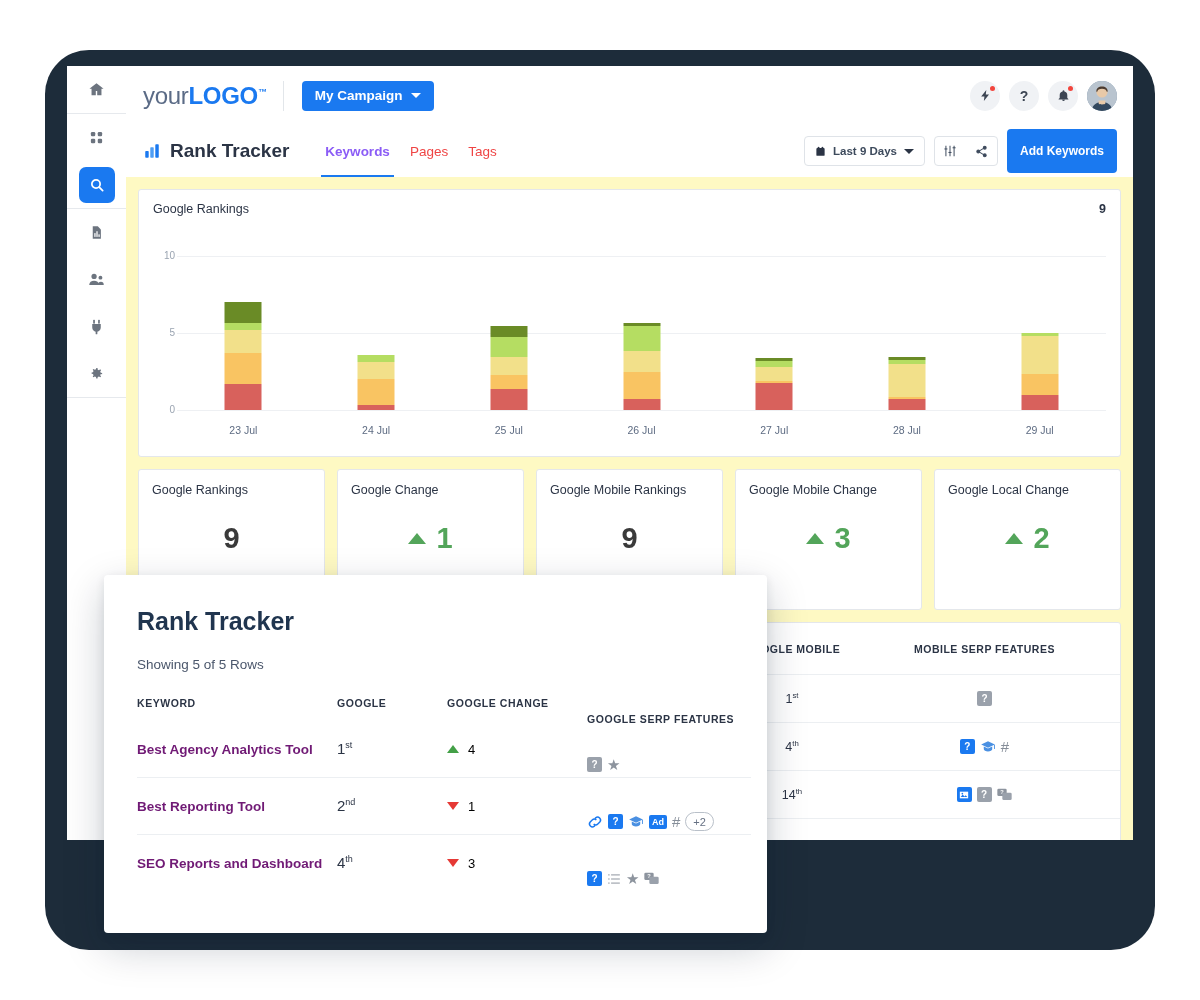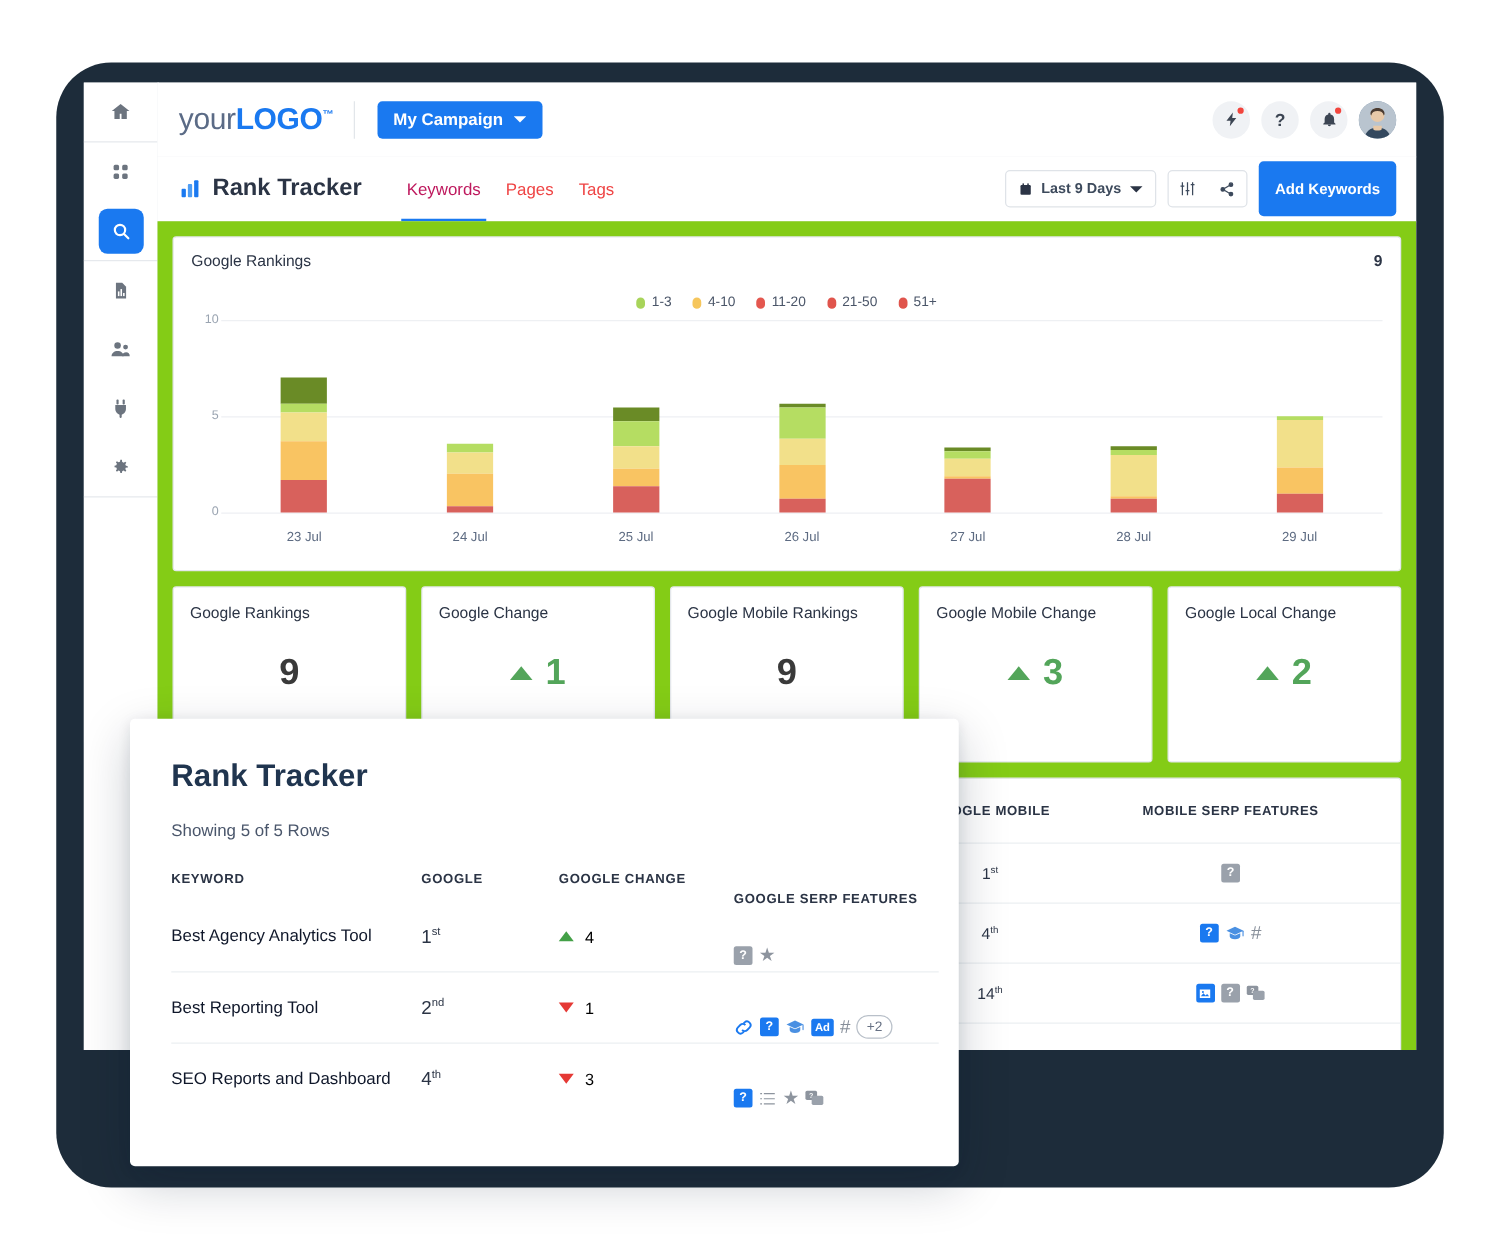--- a/index.html
+++ b/index.html
@@ -76,21 +76,21 @@
   }
   .ph-title{
     margin-left:17px;font-size:19px;font-weight:700;color:#2b3445;
     display:flex;align-items:center;gap:9px;
   }
   .tabs{display:flex;align-items:flex-end;height:52px;margin-left:26px;}
   .tab{
     font-size:13.5px;color:#ef4444;padding:0 10px;height:52px;
     display:flex;align-items:center;cursor:pointer;position:relative;
   }
-  .tab.active{color:#be185d;font-weight:400;}
+  .tab.active{color:#8b5cf6;font-weight:700;}
   .tab.active:after{
     content:"";position:absolute;left:6px;right:6px;bottom:0;height:2.5px;background:#1a79f0;
   }
   .ph-right{margin-left:auto;margin-right:16px;display:flex;align-items:center;gap:9px;}
   .pill-btn{
     height:28px;border:1px solid #dfe3e8;border-radius:4px;background:#fff;
     display:flex;align-items:center;gap:7px;padding:0 10px;
     font-size:11.5px;font-weight:700;color:#3d4a5c;cursor:pointer;
     font-family:"Liberation Sans",sans-serif;
   }
@@ -101,21 +101,21 @@
   .icon-group > div{width:31px;height:26px;display:flex;align-items:center;justify-content:center;cursor:pointer;}
   .add-btn{
     height:44px;background:#1a79f0;color:#fff;border:none;border-radius:4px;
     padding:0 13px;font-size:12px;font-weight:700;cursor:pointer;
     font-family:"Liberation Sans",sans-serif;
   }
 
   
   .content{
     position:absolute;left:59px;top:111px;right:0;bottom:0;
-    background:#84cc16;padding:12px;box-sizing:border-box;overflow:hidden;
+    background:#fef9c3;padding:12px;box-sizing:border-box;overflow:hidden;
   }
   .card{
     background:#fff;border:1px solid #e4e7eb;border-radius:3px;
   }
   .chart-card{height:266px;position:relative;}
   .chart-title{
     position:absolute;left:14px;top:12px;font-size:12.5px;color:#2b3445;
   }
   .chart-total{
     position:absolute;right:14px;top:12px;font-size:12.5px;color:#2b3445;font-weight:700;
@@ -183,21 +183,21 @@
   }
   .ov-title{
     position:absolute;left:33px;top:32px;font-size:25px;font-weight:700;color:#20354f;
   }
   .ov-sub{position:absolute;left:33px;top:82px;font-size:13.5px;color:#4a566b;}
   .ov-table{position:absolute;left:33px;top:110px;right:16px;}
   .ov-head{display:flex;height:36px;align-items:center;}
   .ov-h{font-size:10.5px;font-weight:700;color:#2b3445;letter-spacing:.55px;}
   .ov-row{display:flex;height:56px;align-items:center;border-top:1px solid #eceff2;}
   .ov-row:first-of-type{border-top:none;}
-  .kw{font-size:13.5px;font-weight:400;color:#0f172a;cursor:pointer;}
+  .kw{font-size:13.5px;font-weight:700;color:#701a75;cursor:pointer;}
   .rank{font-size:15px;color:#2b3445;}
   .rank sup{font-size:.6em;vertical-align:super;}
   .chg{display:flex;align-items:center;gap:9px;font-size:13px;}
   .t-up{width:0;height:0;border-left:6.5px solid transparent;border-right:6.5px solid transparent;border-bottom:8.5px solid #43a047;}
   .t-dn{width:0;height:0;border-left:6.5px solid transparent;border-right:6.5px solid transparent;border-top:8.5px solid #e53935;}
 
   
   .c-kw{width:200px;}
   .c-g{width:110px;}
   .c-gc{width:140px;}
@@ -375,42 +375,20 @@
       </div>
       <button class="add-btn">Add Keywords</button>
     </div>
   </div>
 
   <div class="content">
 
     <div class="card chart-card">
       <div class="chart-title">Google Rankings</div>
       <div class="chart-total">9</div>
-      <div class="legend" id="legend">
-          <div class="lg">
-            <i style="background:#a8d45a"></i>
-            <span>1-3</span>
-          </div>
-          <div class="lg">
-            <i style="background:#f6c65c"></i>
-            <span>4-10</span>
-          </div>
-          <div class="lg">
-            <i style="background:#e4574f"></i>
-            <span>11-20</span>
-          </div>
-          <div class="lg">
-            <i style="background:#e0544c"></i>
-            <span>21-50</span>
-          </div>
-          <div class="lg">
-            <i style="background:#e0544c"></i>
-            <span>51+</span>
-          </div>
-        </div>
       <div class="plot">
         <div id="grid">
             <div class="gridline" style="top: 154px;"></div>
             <div class="ylab" style="top: 148px; left: 0px;">0</div>
             <div class="gridline" style="top: 77px;"></div>
             <div class="ylab" style="top: 71px; left: 0px;">5</div>
             <div class="gridline" style="top: 0px;"></div>
             <div class="ylab" style="top: -6px; left: 0px;">10</div>
           </div>
         <div class="bars" id="bars">

